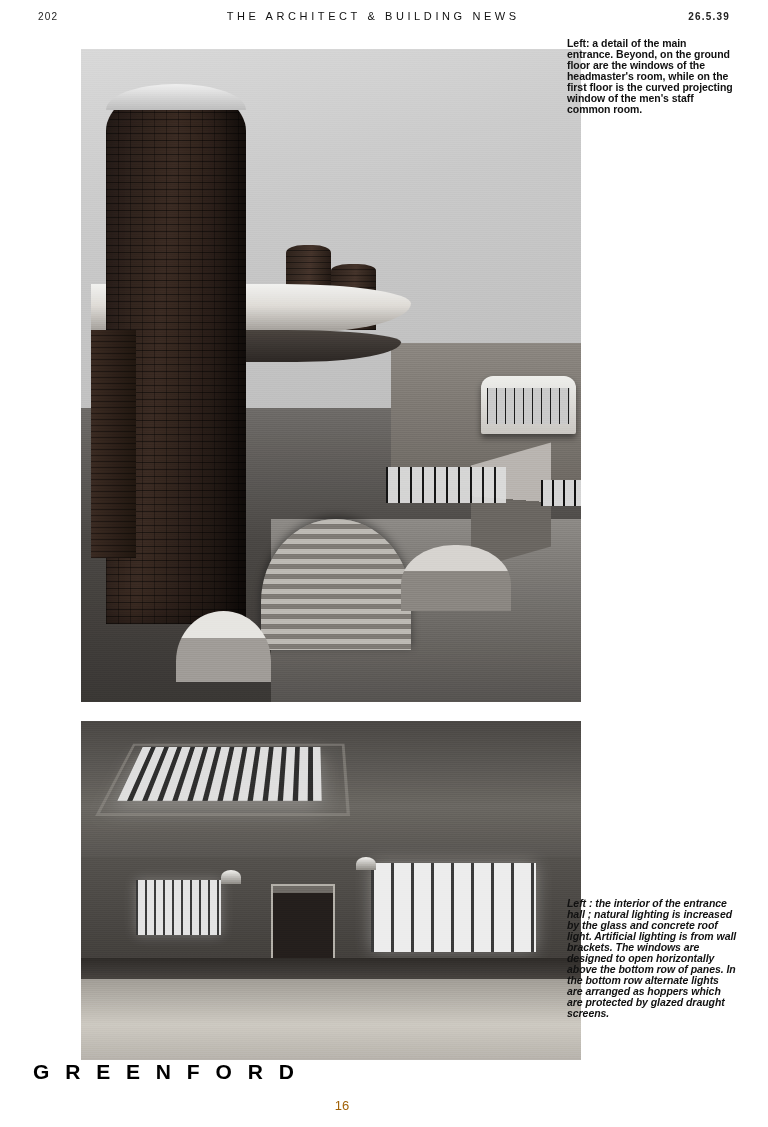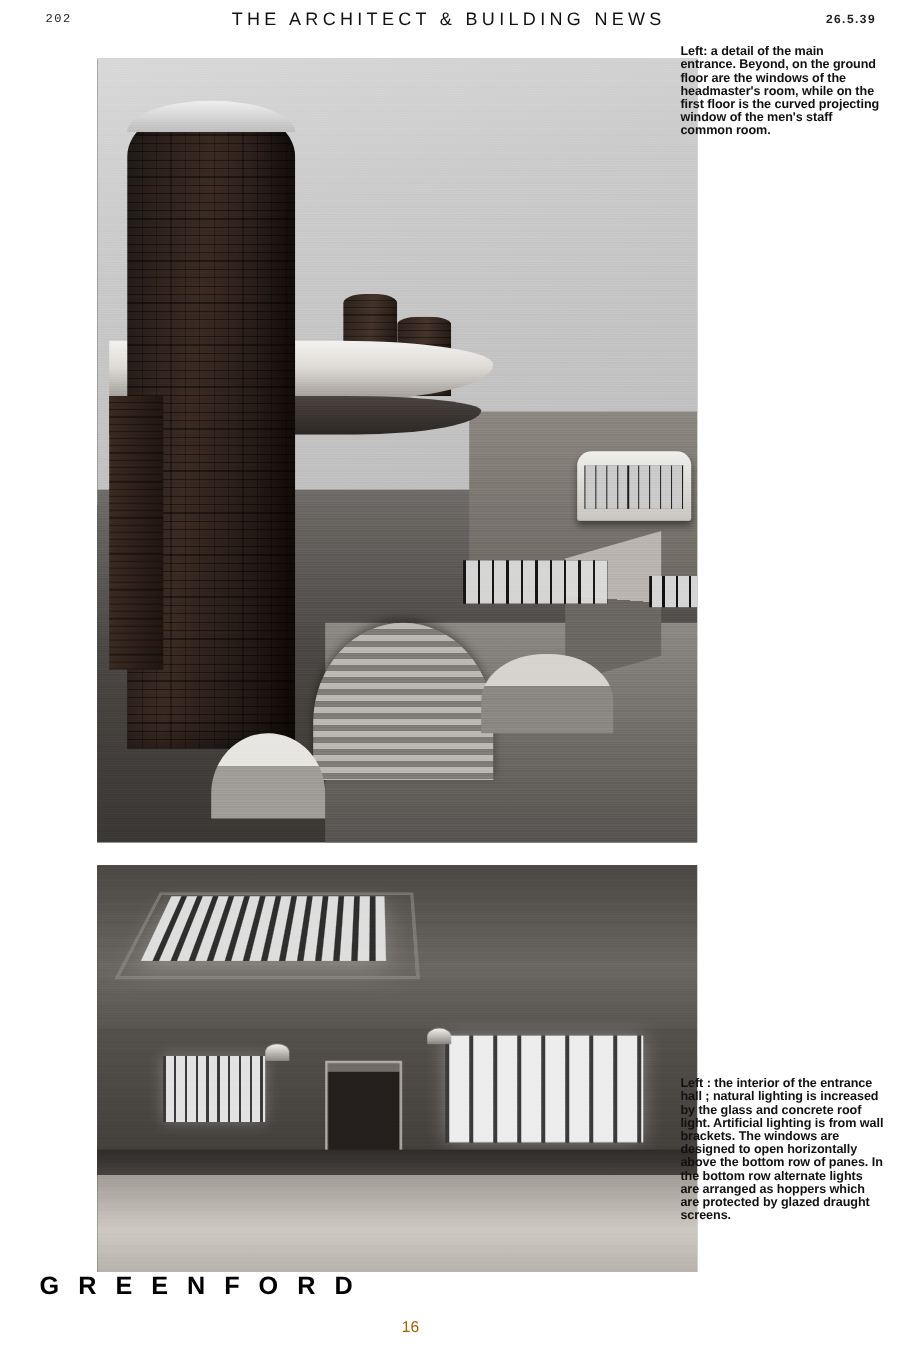--- a/index.html
+++ b/index.html
@@ -24,24 +24,23 @@
     width: 692px;
     height: 16px;
     display: flex;
     align-items: center;
     justify-content: space-between;
   }
   .folio-left {
     font-size: 10px;
     letter-spacing: 1.2px;
     color: #222;
-    font-family: Liberation Mono, monospace;
   }
   .masthead {
-    font-size: 15px;
+    font-size: 11px;
     letter-spacing: 3.6px;
     color: #111;
     white-space: nowrap;
     font-weight: 500;
   }
   .folio-right {
     font-size: 10px;
     letter-spacing: 1.2px;
     color: #222;
     font-weight: bold;
@@ -333,20 +332,21 @@
   }
   #caption-top {
     left: 567px;
     top: 38px;
     width: 168px;
   }
   #caption-bottom {
     left: 567px;
     top: 898px;
     width: 170px;
+    font-style: italic;
   }
 
   
   .footer-title {
     position: absolute;
     left: 33px;
     top: 1060px;
     width: 710px;
     display: flex;
     justify-content: space-between;

